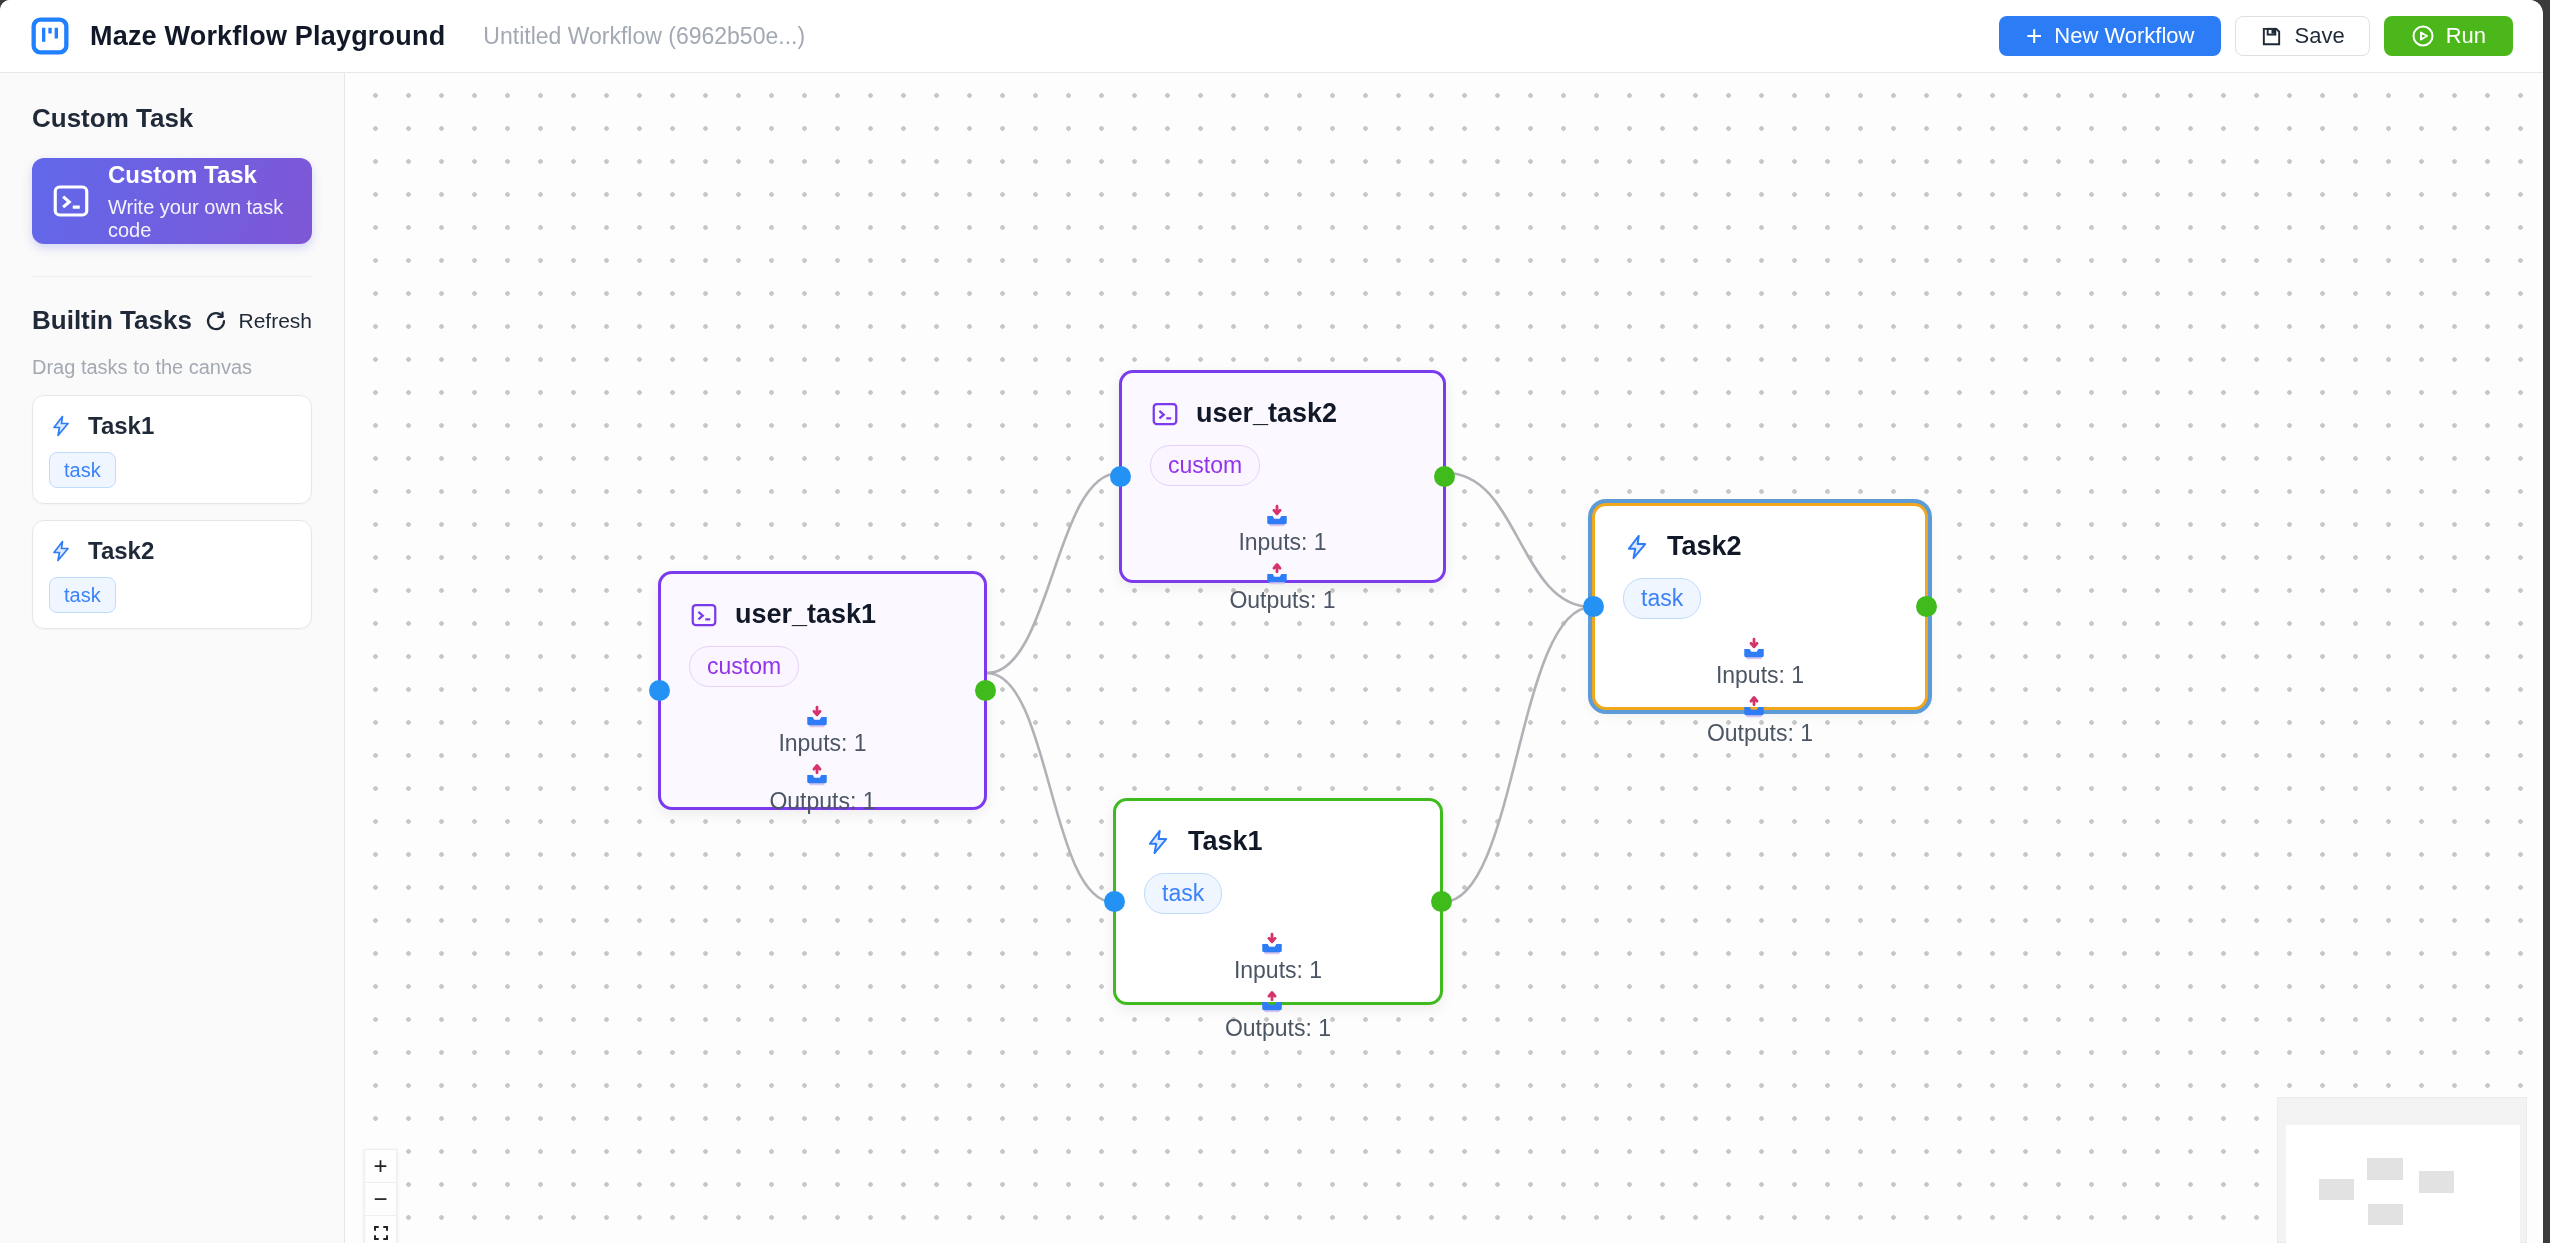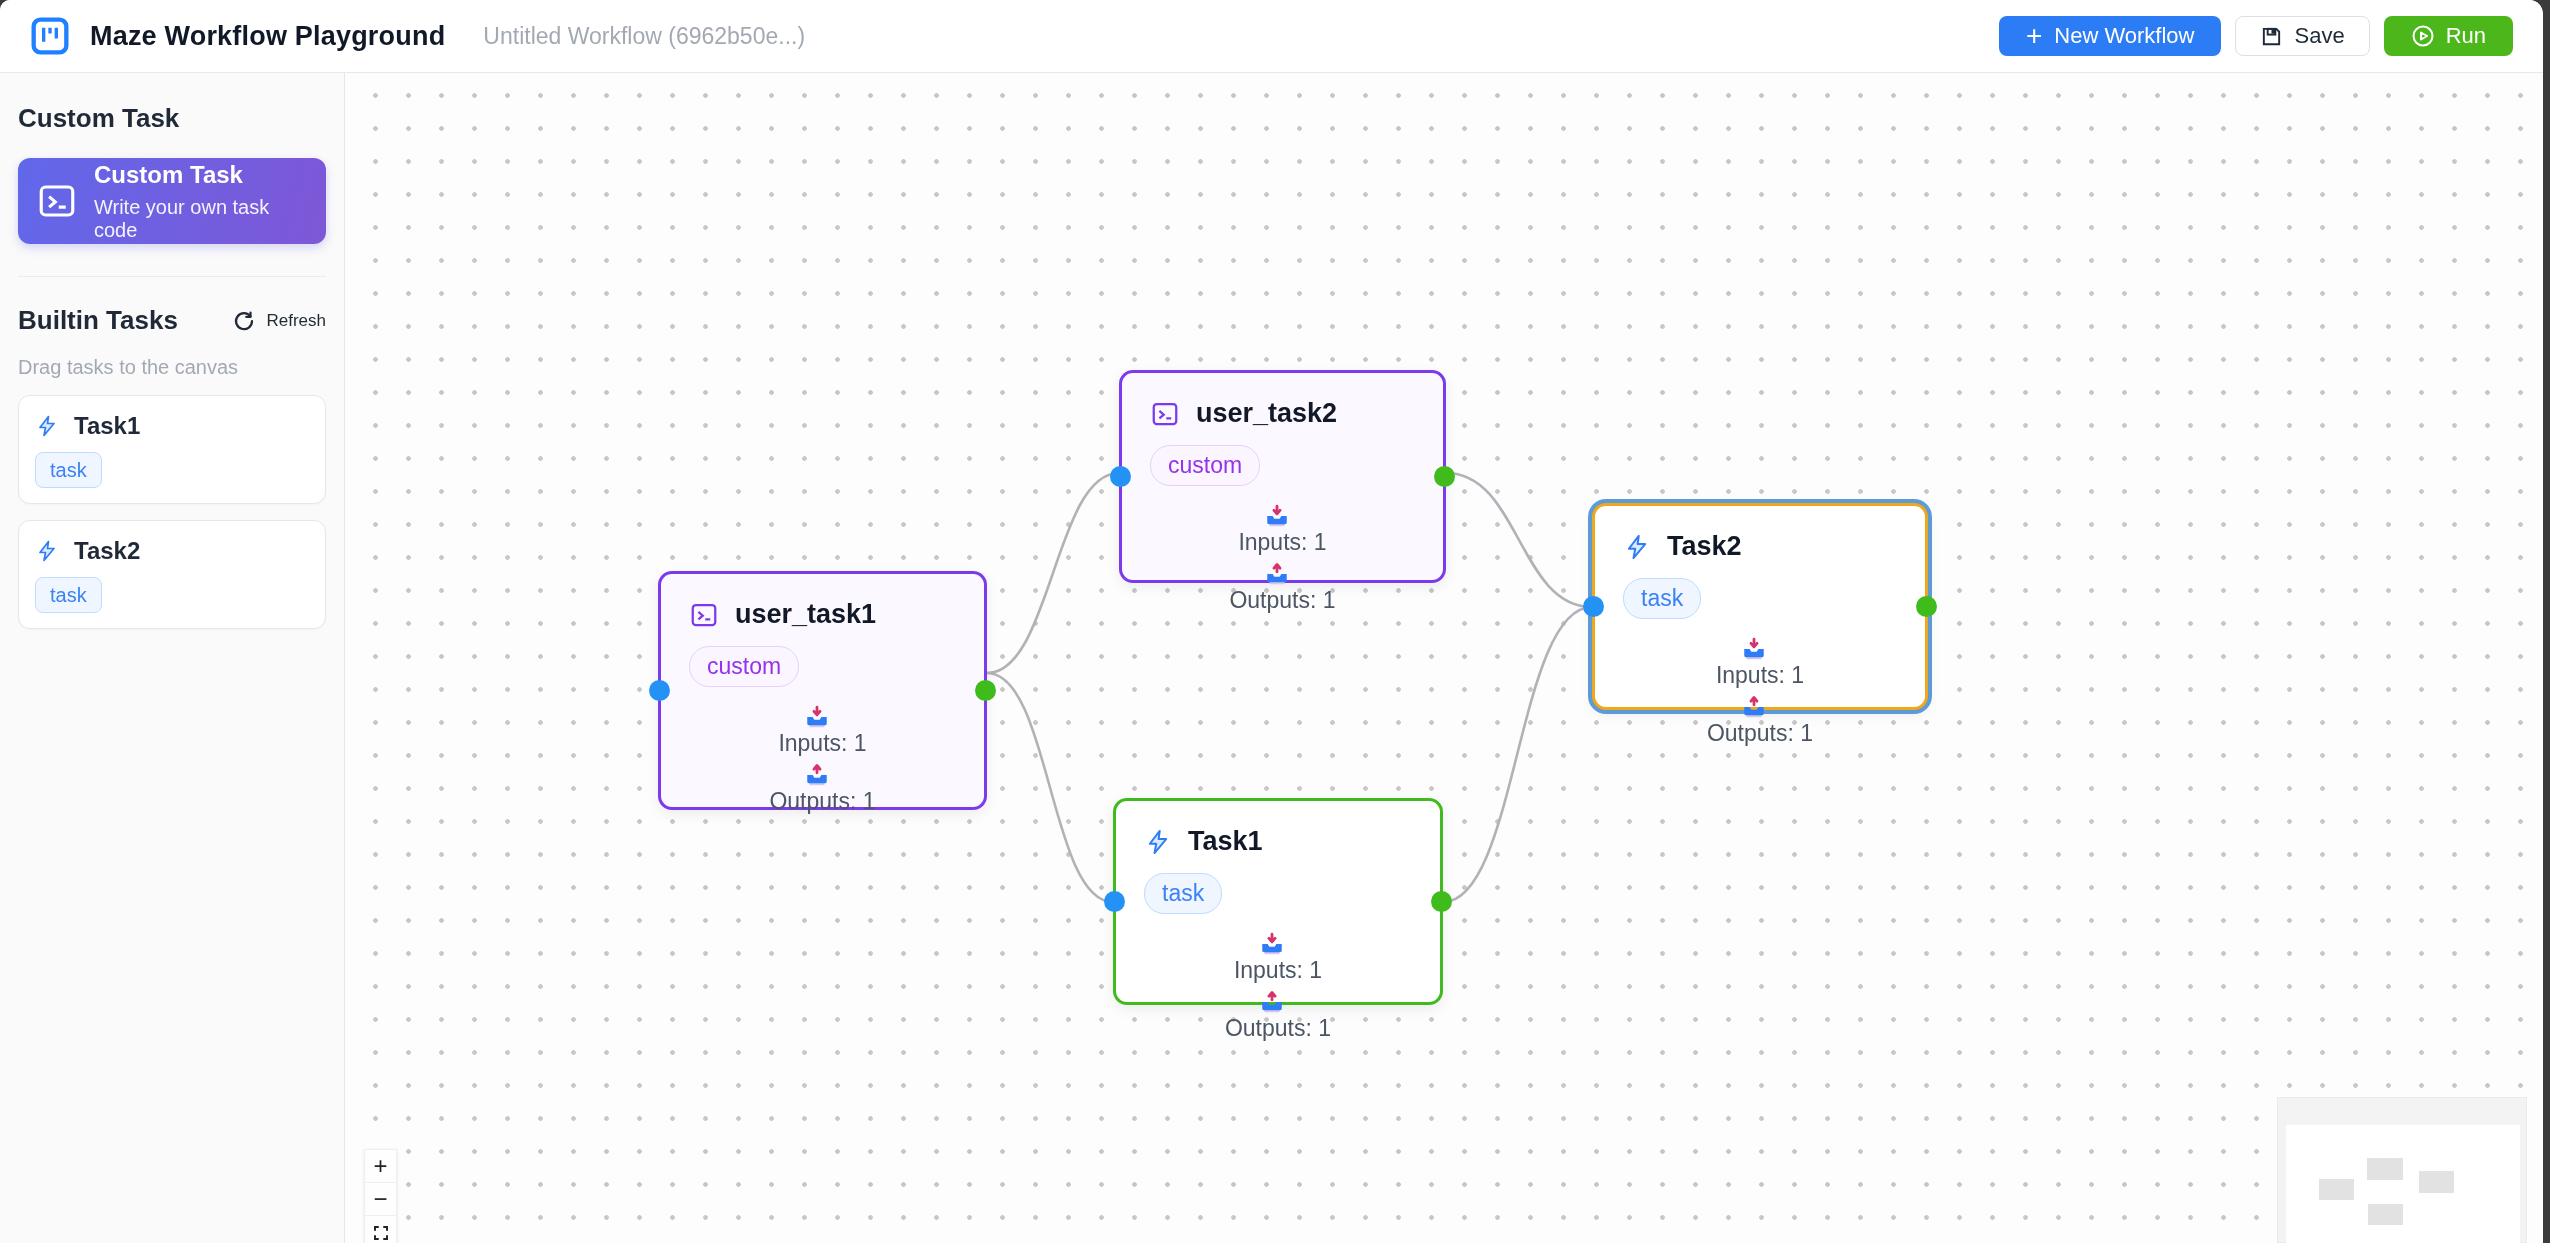--- a/index.html
+++ b/index.html
@@ -20,34 +20,34 @@
          border-radius: 8px; font-size: 22px; cursor: pointer; border: 1px solid transparent; }
   .btn-new { background: #2b7cf5; color: #fff; padding: 0 26px; margin-right: 14px; }
   .btn-new .plus { font-size: 28px; font-weight: 400; margin-right: 12px; line-height: 1; }
   .btn-save { background: #fff; color: #1f2937; border-color: #dcdfe4; padding: 8px 24px; margin-right: 14px; }
   .btn-save svg { margin-right: 11px; }
   .btn-run { background: #4cb71a; color: #fff; padding: 0 26px; }
   .btn-run svg { margin-right: 11px; }
 
   
   .sidebar { position: absolute; left: 0; top: 73px; bottom: 0; width: 345px; background: #fafafa;
-             border-right: 1px solid #e7e7e7; padding: 30px 18px; z-index: 20; }
+             border-right: 1px solid #e7e7e7; padding: 30px 32px; z-index: 20; }
   .side-heading { font-size: 26px; font-weight: 700; color: #1f2937; }
   .side-hint { font-size: 20px; color: #a3a9b3; margin-top: 20px; }
   .custom-card { margin-top: 24px; height: 86px; border-radius: 12px; cursor: grab;
                  background: linear-gradient(105deg, #6168ea 0%, #7e57d6 100%);
                  display: flex; align-items: center; padding: 0 18px;
                  box-shadow: 0 4px 10px rgba(99,102,241,0.25); }
   .custom-card .cc-icon { flex: 0 0 auto; margin-right: 16px; display: flex; }
   .cc-title { font-size: 24px; font-weight: 700; color: #fff; }
   .cc-sub { font-size: 20px; color: rgba(255,255,255,0.92); margin-top: 7px; }
   .side-divider { border: none; border-top: 1px solid #ececec; margin: 32px 0 28px 0; }
   .builtin-head { display: flex; align-items: center; justify-content: space-between; }
   .refresh-btn { display: inline-flex; align-items: center; background: none; border: none;
-                 font-size: 17px; color: #1f2937; cursor: pointer; font-family: inherit; }
+                 font-size: 21px; color: #1f2937; cursor: pointer; font-family: inherit; }
   .refresh-btn svg { margin-right: 10px; }
   .task-card { background: #fff; border: 1px solid #e5e7eb; border-radius: 12px; padding: 16px 16px 15px 16px;
                margin-top: 16px; cursor: grab; box-shadow: 0 1px 2px rgba(0,0,0,0.03); }
   .task-card-row { display: flex; align-items: center; }
   .task-card-name { font-size: 24px; font-weight: 700; color: #1f2937; margin-left: 15px; }
   .badge { display: inline-block; font-size: 20px; line-height: 1; padding: 7px 14px; border-radius: 8px; }
   .badge-blue { color: #3b82f6; background: #eff6ff; border: 1px solid #bfdbfe; }
   .badge-purple { color: #9333ea; background: #faf5ff; border: 1px solid #e7d1fa; }
   .task-card .badge { margin-top: 12px; }
 

